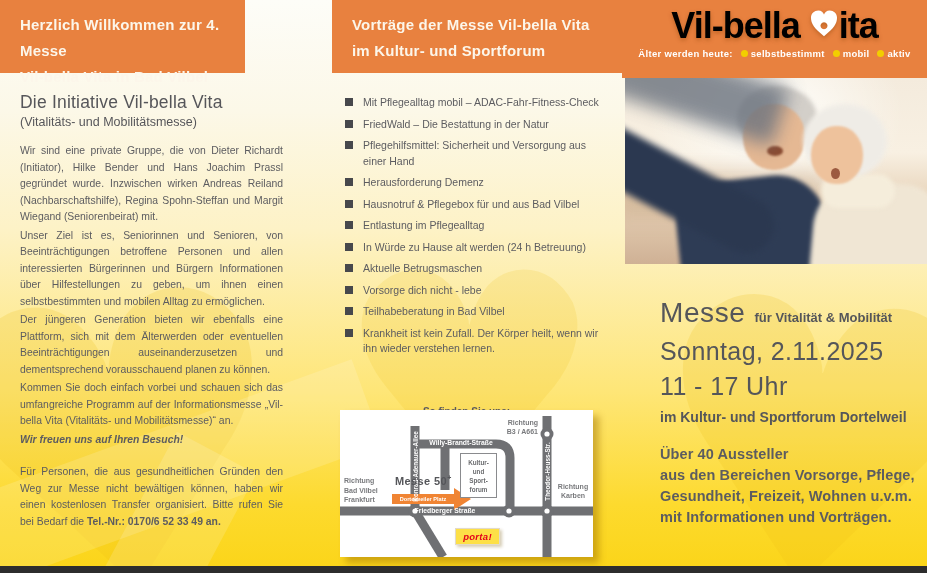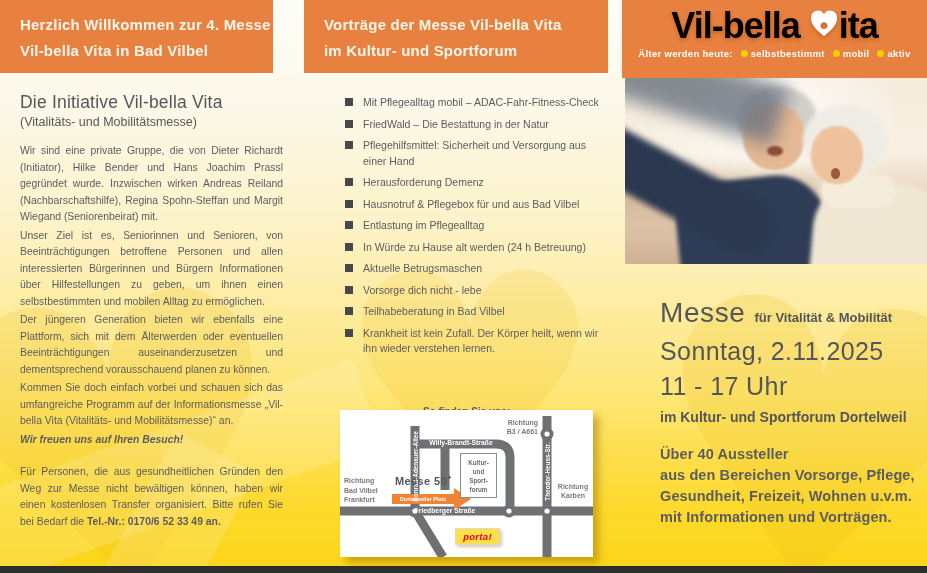--- a/index.html
+++ b/index.html
@@ -7,22 +7,22 @@
         font-family:"Liberation Sans",sans-serif;
         background:linear-gradient(180deg,#fdfdf8 0px,#fcf8e8 110px,#fdf2c6 230px,#fee678 390px,#fdda2e 505px,#fbd51a 566px);}
 
   
   .wm{position:absolute;font-family:"DejaVu Sans",sans-serif;color:#eebf17;line-height:1;pointer-events:none;}
   .band-diag{position:absolute;background:rgba(255,255,255,.15);pointer-events:none;}
 
   
   .hdr{position:absolute;top:0;background:#e8813f;color:#fcf6ea;font-size:15px;font-weight:600;
        line-height:26px;letter-spacing:.2px;box-sizing:border-box;padding:12px 0 0 20px;}
-  .hdr-left{left:0;width:273px;height:73px;}
-  .hdr-mid{left:304px;width:304px;height:73px;}
+  .hdr-left{left:0;width:245px;height:73px;}
+  .hdr-mid{left:332px;width:304px;height:73px;}
   .band-right{position:absolute;left:622px;top:0;width:305px;height:78px;background:#e8813f;text-align:center;}
 
   
   .logo{display:inline-flex;align-items:baseline;margin-top:5px;color:#000000;font-size:36px;font-weight:600;
         letter-spacing:-1px;text-shadow:0 2px 4px rgba(130,60,0,.4);}
   .logo svg{margin:0 1px;filter:drop-shadow(0 2px 2px rgba(130,60,0,.4));}
   .tagline{margin-top:1px;font-size:9.5px;font-weight:700;color:#fff;letter-spacing:.3px;}
   .dot{display:inline-block;width:7px;height:7px;border-radius:50%;background:#f2ce00;margin:0 3px 0 8px;}
 
   

